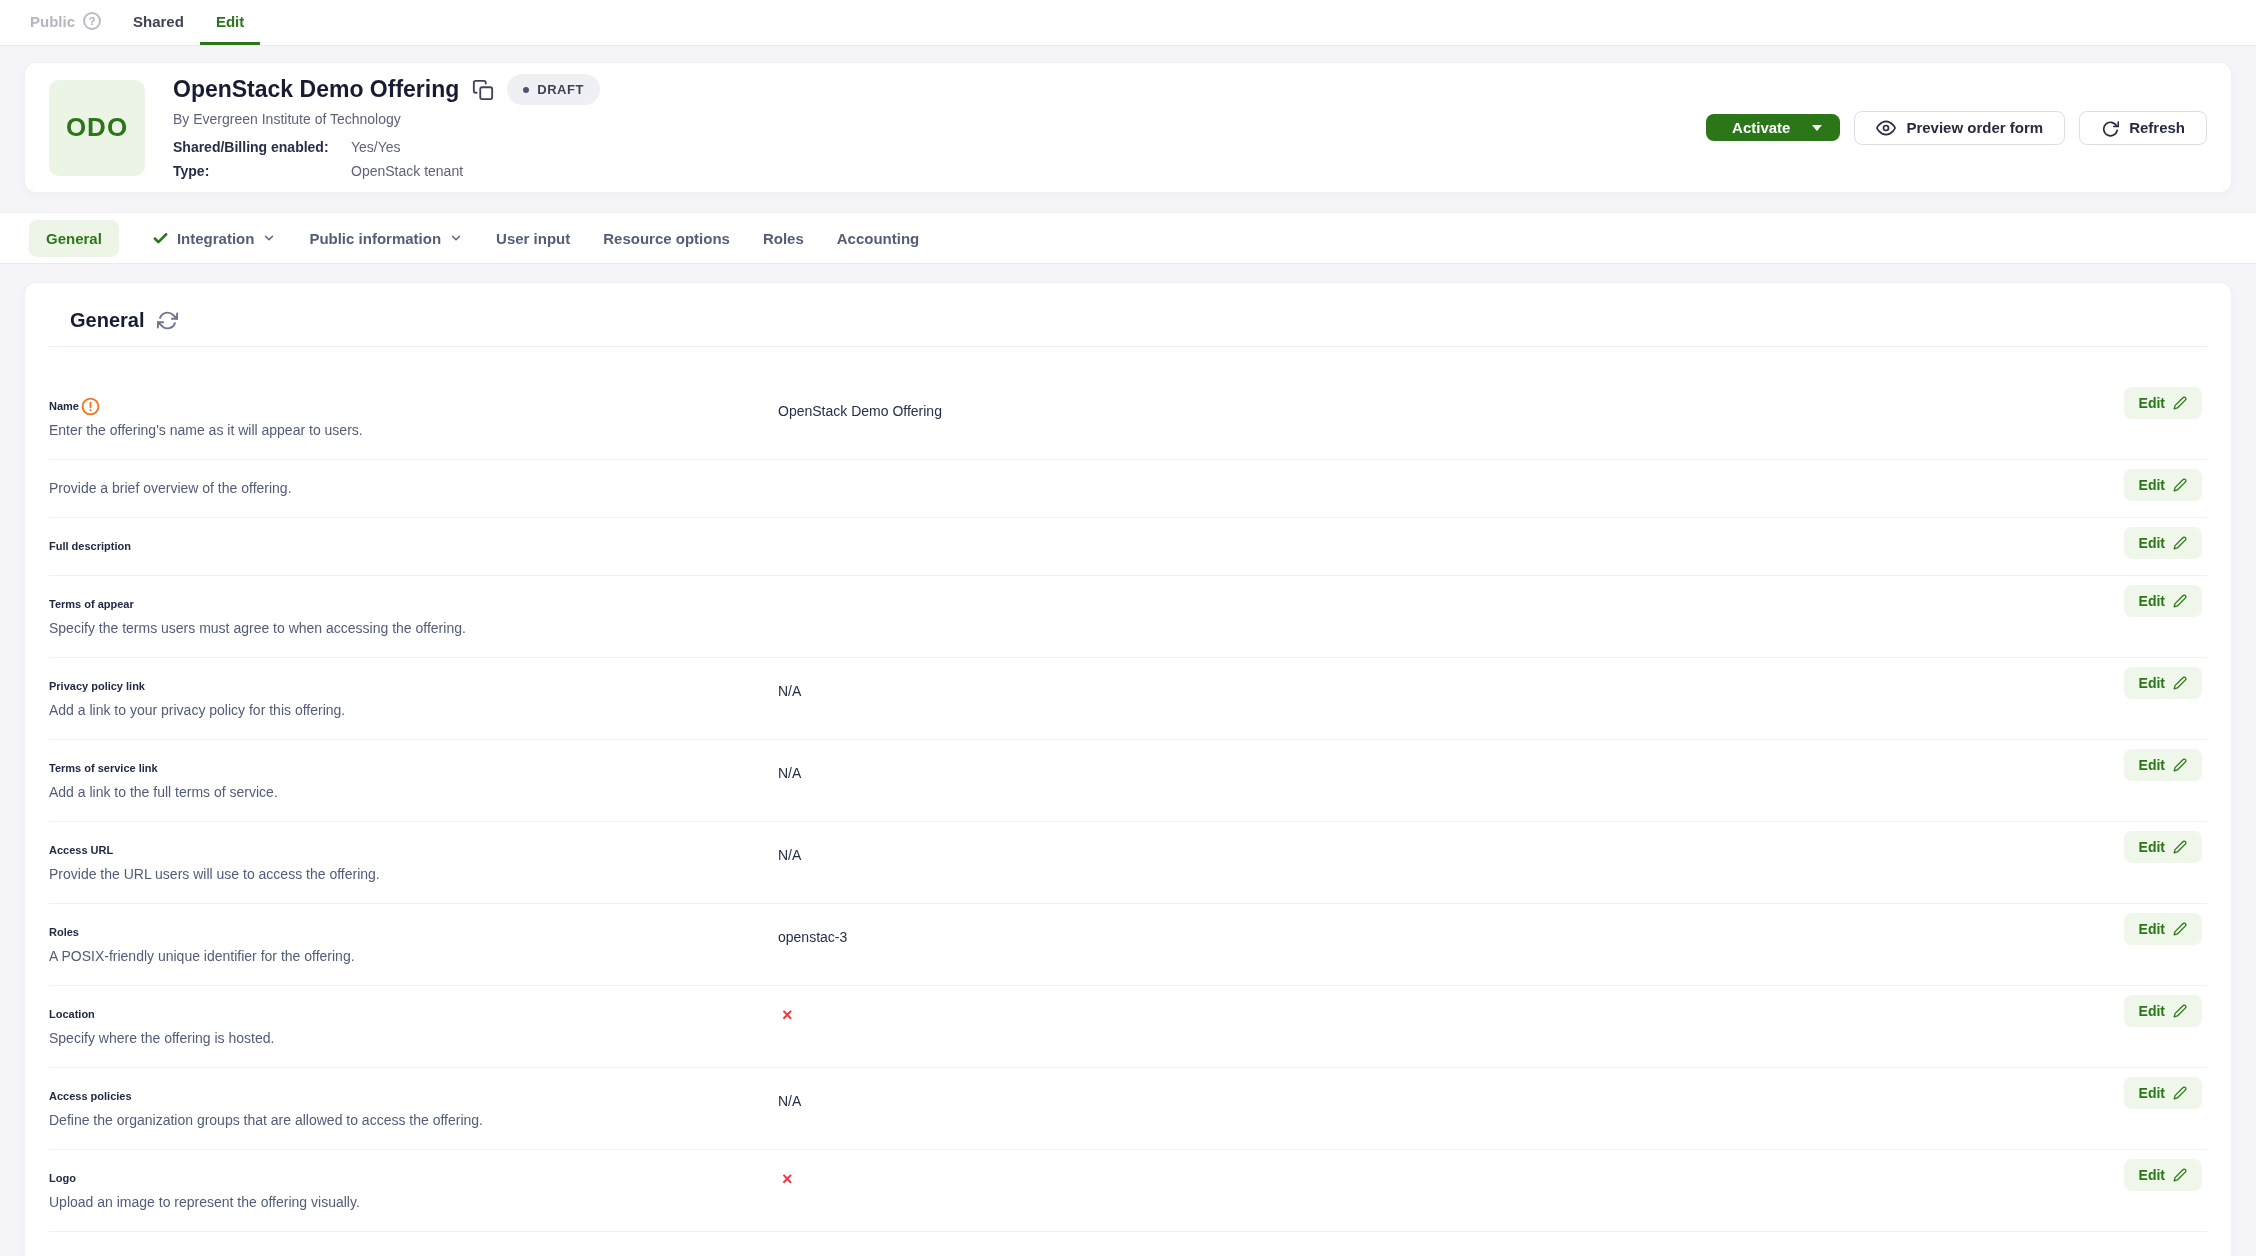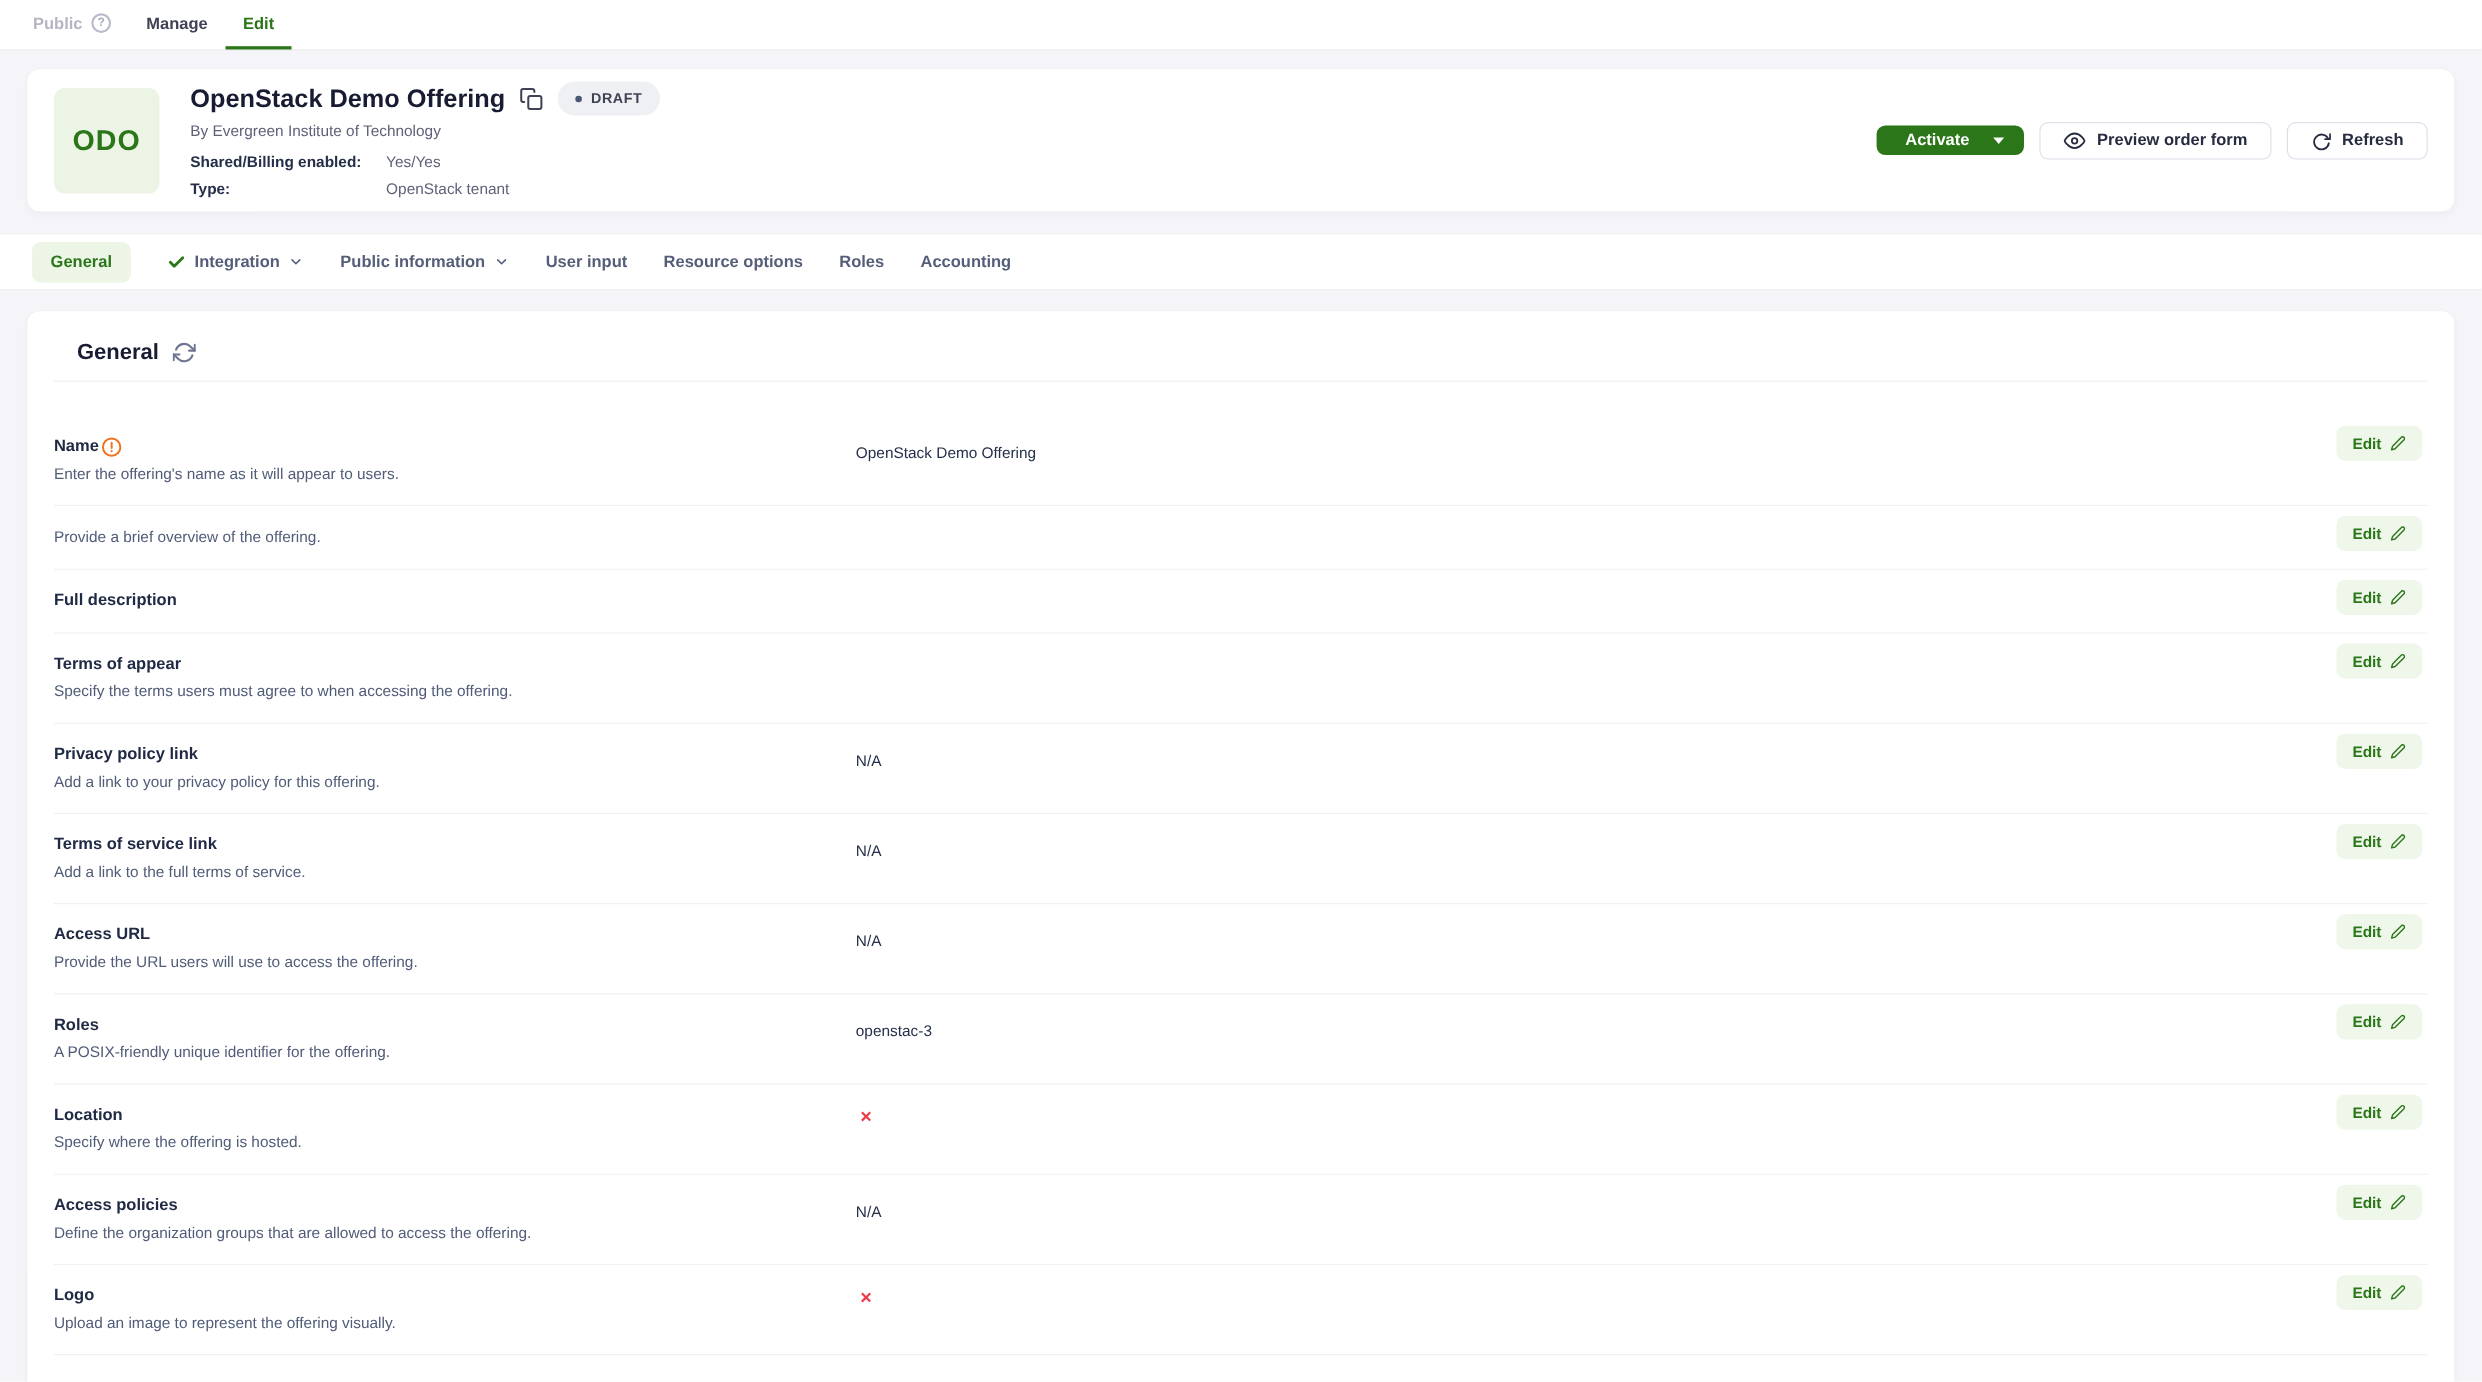--- a/index.html
+++ b/index.html
@@ -95,21 +95,21 @@
   }
   .main-heading {
     margin:26px 0 0 21px; display:flex; align-items:center; gap:13px;
     font-size:20px; font-weight:700; color:#181c32; line-height:22px;
   }
   .heading-divider { margin-top:15px; border-bottom:1px solid #ecedf2; }
   .rows { margin-top:31px; }
   .row { position:relative; padding:16px 0 17px; border-bottom:1px solid #eef0f4; }
   .row-label {
     display:flex; align-items:center; gap:2px;
-    font-size:15px; font-weight:700; color:#202a44; line-height:24px;
+    font-size:11px; font-weight:700; color:#202a44; line-height:24px;
   }
   .row-desc { font-size:14px; color:#515c78; line-height:23px; margin-top:1px; }
   .row-value { position:absolute; left:729px; top:25px; font-size:14px; color:#252f4a; }
   .row-missing {
     position:absolute; left:733px; top:19px;
     color:#ed3a46; font-size:18px; font-weight:700; line-height:20px;
   }
   .row-edit {
     position:absolute; right:5px; top:9px; height:32px; padding:0 15px;
     background:#eff7ea; border:none; border-radius:8px;
@@ -125,21 +125,21 @@
 
 <div class="topbar">
 
 <div class="top-tab disabled">
       <span>Public</span>
       <span class="help-badge">
         <span>?</span>
       </span>
     </div>
     <div class="top-tab">
-      <span>Manage</span>
+      <span>Shared</span>
 
     </div>
     <div class="top-tab active">
       <span>Edit</span>
 
     </div>
   </div>
 
 <div class="header-card">
   <div class="avatar">

